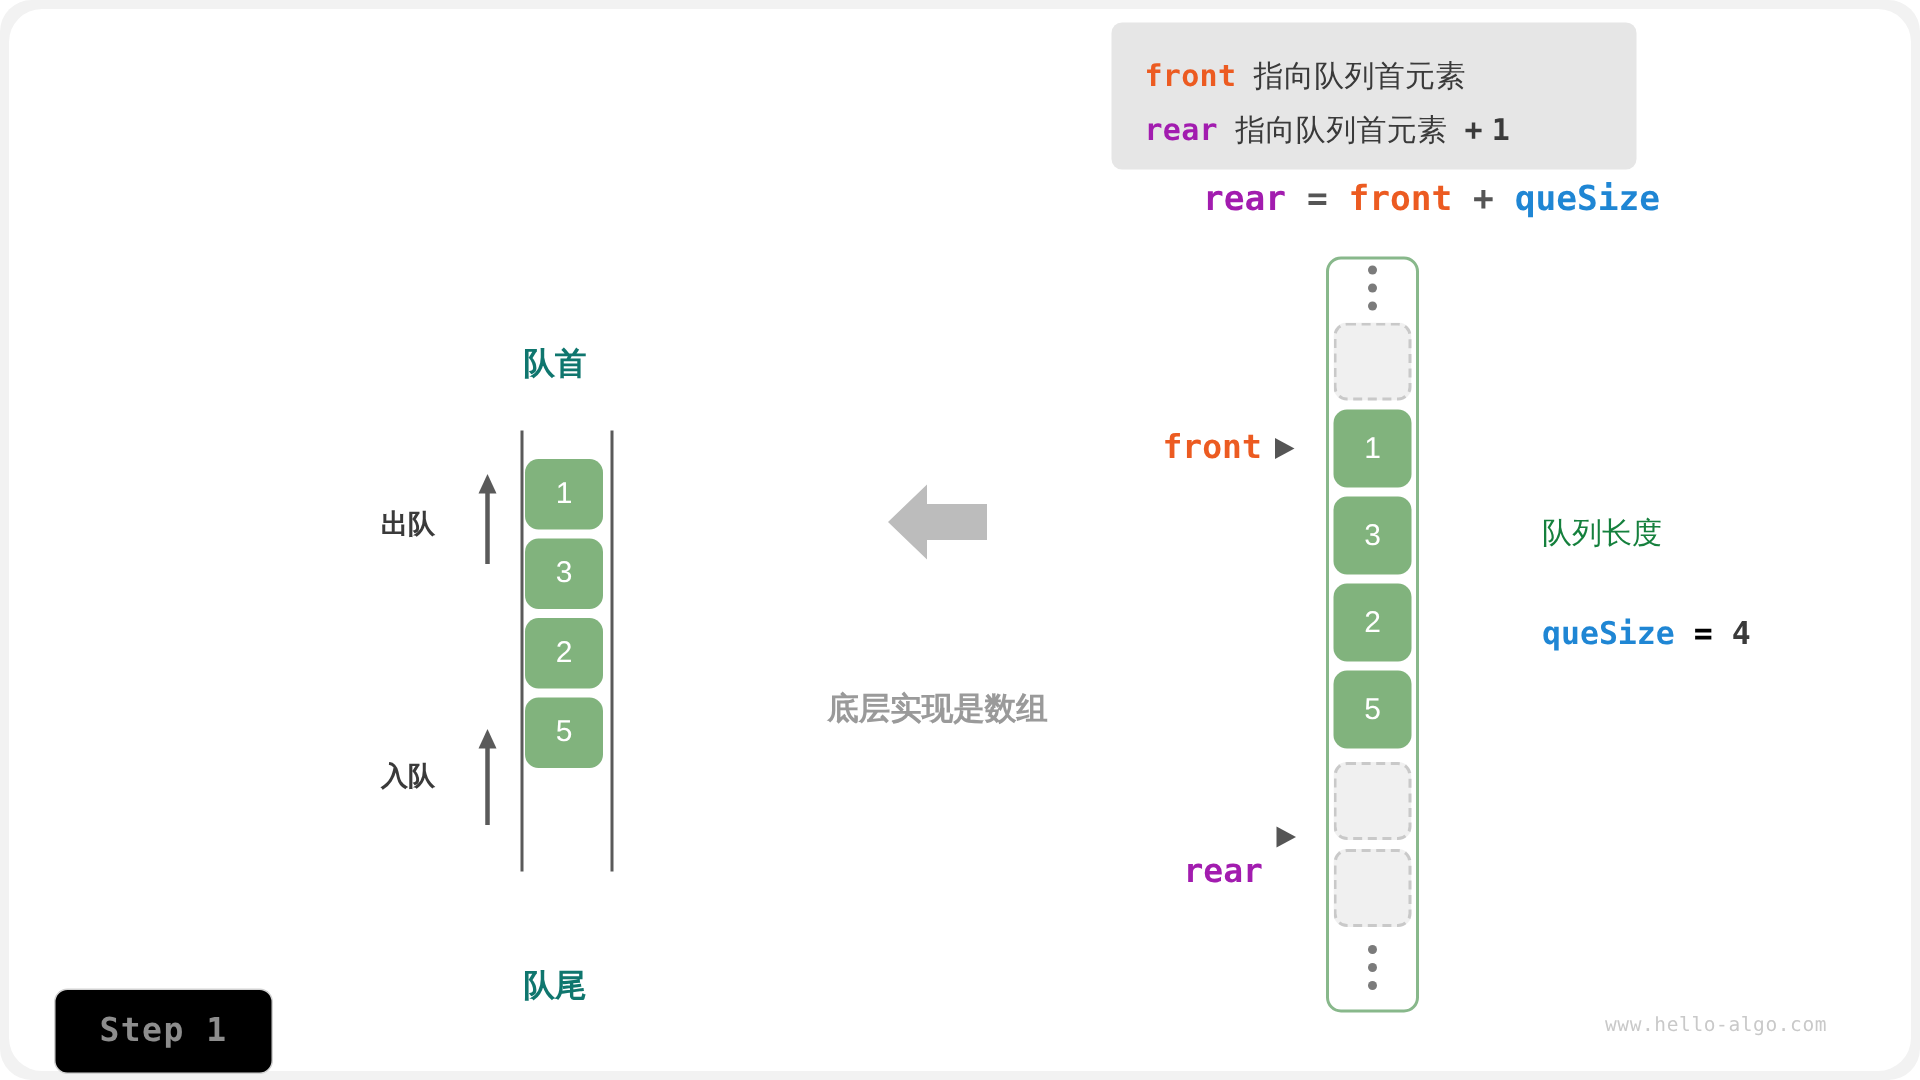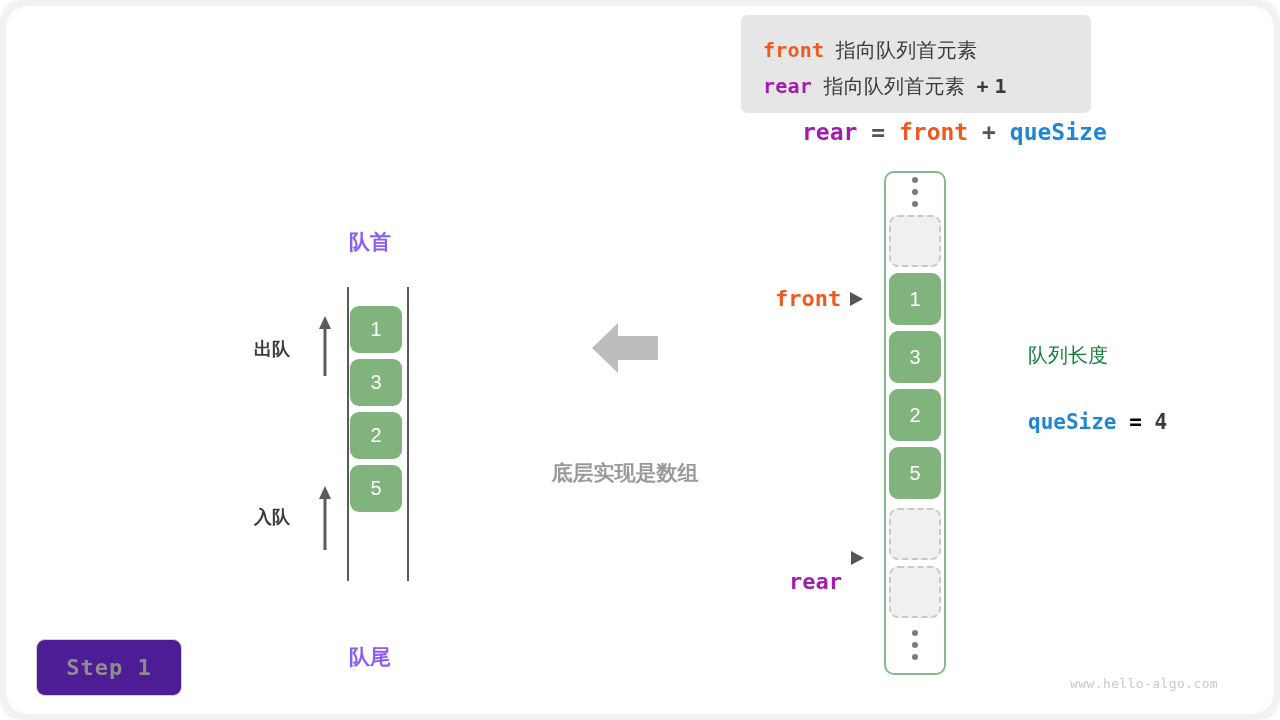--- a/index.html
+++ b/index.html
@@ -172,21 +172,21 @@
     display: flex;
     align-items: center;
     justify-content: center;
     font-size: 20px;
   }
 
   .cap-label {
     position: absolute;
     font-size: 21px;
     font-weight: bold;
-    color: #8b5cf6;
+    color: #0f766e;
     white-space: nowrap;
     text-align: right;
   }
 
   .op-label {
     position: absolute;
     font-size: 18px;
     font-weight: bold;
     color: #3a3a3a;
     white-space: nowrap;
@@ -215,26 +215,26 @@
     font-weight: bold;
     color: #9a9a9a;
     line-height: 34px;
     margin-top: 44px;
   }
 
   
   .step-badge {
     position: absolute;
     left: 36px;
-    top: 639px;
+    top: 659px;
     width: 144px;
     height: 55px;
     border: 1px solid #d2d2d2;
     border-radius: 9px;
-    background: #4c1d95;
+    background: #000000;
     display: flex;
     align-items: center;
     justify-content: center;
     font-family: "DejaVu Sans Mono", "Liberation Mono", monospace;
     font-weight: bold;
     font-size: 22px;
     color: #8d8d8d;
     letter-spacing: 1px;
   }
 

